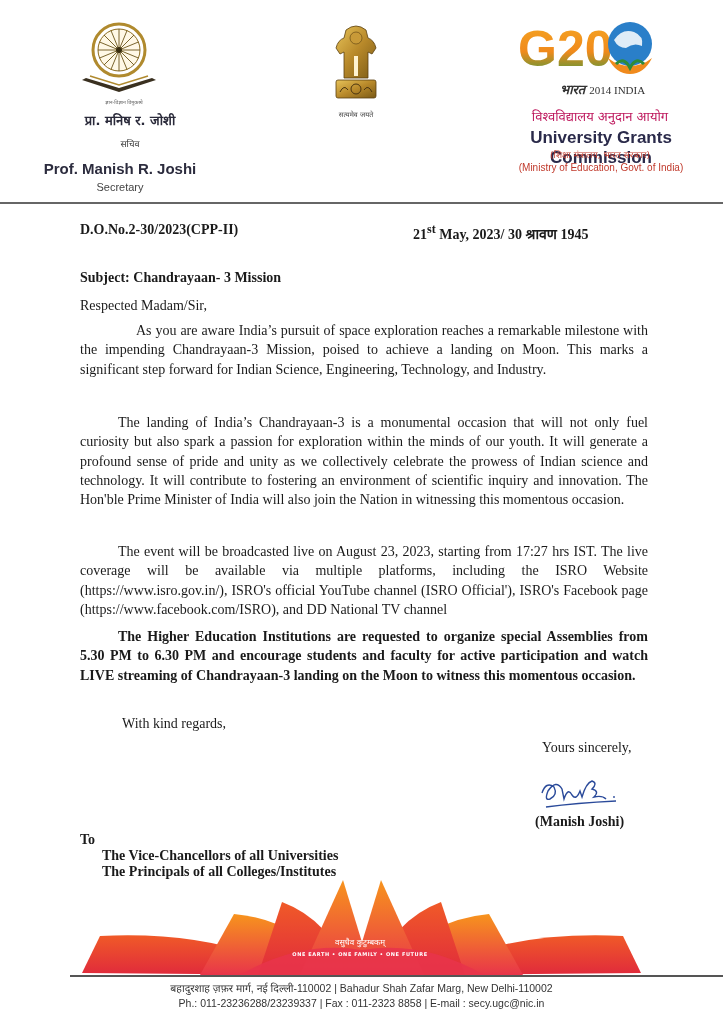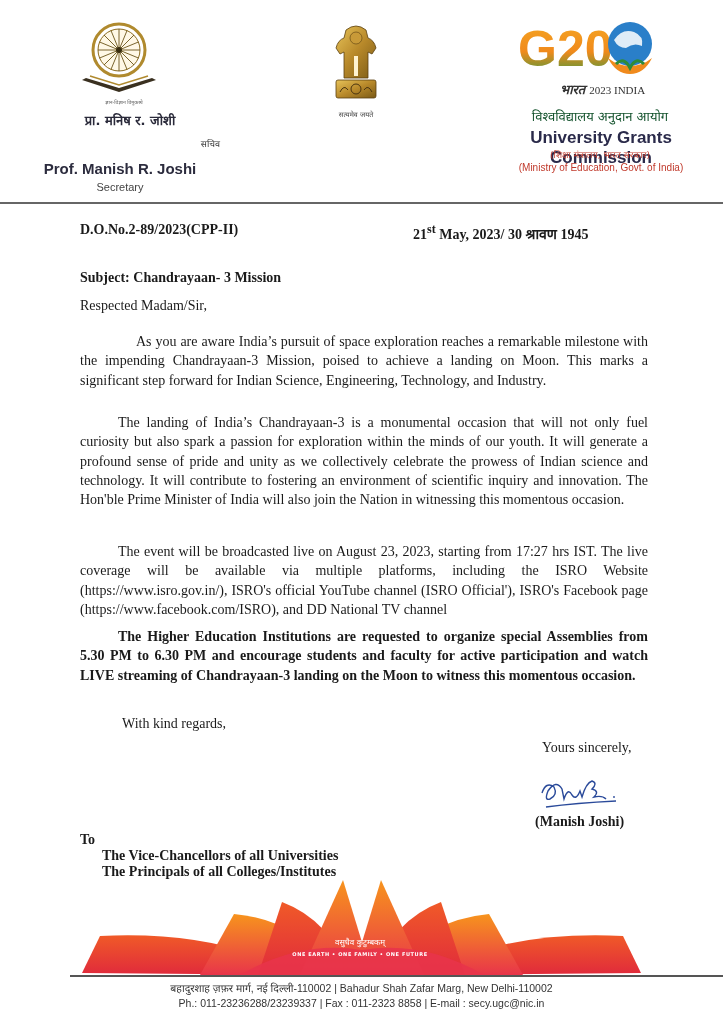--- a/index.html
+++ b/index.html
@@ -3,48 +3,48 @@
 <meta charset="utf-8">
 <style>
   html, body { margin: 0; padding: 0; background: #ffffff; }
   body { width: 723px; height: 1024px; position: relative; overflow: hidden; font-family: "Liberation Serif", serif; color: #1a1a1a; }
   .abs { position: absolute; }
 
   
   .ugc-emblem { left: 78px; top: 18px; width: 82px; height: 78px; }
   .motto-small { left: 88px; top: 99px; width: 72px; text-align: center; font-family: "DejaVu Sans", sans-serif; font-size: 5px; color: #555; }
   .hi-name { left: 40px; top: 111px; width: 180px; text-align: center; font-family: "DejaVu Sans", sans-serif; font-size: 13px; font-weight: bold; color: #2a2a3a; }
-  .hi-title { left: 40px; top: 137px; width: 180px; text-align: right; font-family: "DejaVu Sans", sans-serif; font-size: 9px; color: #333; }
+  .hi-title { left: 40px; top: 137px; width: 180px; text-align: center; font-family: "DejaVu Sans", sans-serif; font-size: 9px; color: #333; }
   .en-name { left: 20px; top: 160px; width: 200px; text-align: center; font-family: "Liberation Sans", sans-serif; font-size: 15px; font-weight: bold; color: #2c2c3e; }
   .en-title { left: 20px; top: 181px; width: 200px; text-align: center; font-family: "Liberation Sans", sans-serif; font-size: 11px; color: #444; }
 
   
   .ashoka { left: 328px; top: 20px; width: 56px; height: 88px; }
   .satyameva { left: 310px; top: 110px; width: 92px; text-align: center; font-family: "DejaVu Sans", sans-serif; font-size: 7px; color: #444; }
 
   
   .g20-logo { left: 516px; top: 18px; width: 140px; height: 62px; }
   .g20-sub { left: 560px; top: 80px; width: 130px; font-family: "Liberation Serif", serif; font-size: 11px; color: #333; }
   .g20-sub .bharat { font-style: italic; font-weight: bold; font-size: 13px; margin-right: 4px; }
-  .ugc-hi { left: 500px; top: 107px; width: 200px; text-align: center; font-family: "DejaVu Sans", sans-serif; font-size: 13px; color: #14532d; }
+  .ugc-hi { left: 500px; top: 107px; width: 200px; text-align: center; font-family: "DejaVu Sans", sans-serif; font-size: 13px; color: #be185d; }
   .ugc-en { left: 496px; top: 128px; width: 210px; text-align: center; font-family: "Liberation Sans", sans-serif; font-size: 17px; font-weight: bold; color: #2a2a4a; }
   .ugc-min-hi { left: 500px; top: 148px; width: 200px; text-align: center; font-family: "DejaVu Sans", sans-serif; font-size: 9px; color: #c0392b; }
   .ugc-min-en { left: 496px; top: 162px; width: 210px; text-align: center; font-family: "Liberation Sans", sans-serif; font-size: 10px; color: #c0392b; }
 
   .header-rule { left: 0; top: 202px; width: 723px; height: 2px; background: #666; }
 
   
   .ref-no { left: 80px; top: 222px; font-size: 14px; font-weight: bold; }
   .ref-date { left: 413px; top: 222px; font-size: 14px; font-weight: bold; }
   .ref-date sup { font-size: 12px; }
   .subject { left: 80px; top: 270px; font-size: 14px; font-weight: bold; }
   .salutation { left: 80px; top: 298px; font-size: 14px; }
   .para { left: 80px; width: 568px; font-size: 14px; line-height: 19.3px; text-align: justify; }
   .para .indent { display: inline-block; width: 38px; }
-  .p1 { top: 332px; }
+  .p1 { top: 321px; }
   .p1 .indent { width: 56px; }
   .p2 { top: 413px; }
   .p3 { top: 542px; }
   .p4 { top: 627px; font-weight: bold; }
   .regards { left: 122px; top: 716px; font-size: 14px; }
 
   .yours { left: 542px; top: 740px; font-size: 14px; }
   .signature { left: 536px; top: 773px; width: 90px; height: 38px; }
   .signer { left: 535px; top: 814px; font-size: 14px; font-weight: bold; }
 
@@ -113,30 +113,30 @@
         <stop offset="1" stop-color="#3a9a3e"></stop>
     </linearGradient>
   </defs>
   <text x="2" y="48" font-family="Liberation Sans, sans-serif" font-size="50" font-weight="bold" fill="url(#g20g)">G20</text>
   <circle cx="114" cy="26" r="22" fill="#2a7fc9"></circle>
   <path d="M98 22 Q106 10 118 14 Q128 18 126 28 Q118 24 110 30 Q102 30 98 22 Z" fill="#ffffff" opacity="0.85"></path>
   <path d="M92 40 Q100 56 114 56 Q128 56 136 40 Q126 48 114 48 Q102 48 92 40 Z" fill="#f08a1c"></path>
   <path d="M100 46 Q108 38 114 50 Q120 38 128 46" fill="none" stroke="#2e8b3a" stroke-width="3"></path>
 </svg>
 <div class="abs g20-sub">
-  <span class="bharat">भारत</span><span>2023 INDIA</span>
+  <span class="bharat">भारत</span><span>2014 INDIA</span>
 </div>
 <div class="abs ugc-hi">विश्वविद्यालय अनुदान आयोग</div>
 <div class="abs ugc-en">University Grants Commission</div>
 <div class="abs ugc-min-hi">(शिक्षा मंत्रालय, भारत सरकार)</div>
 <div class="abs ugc-min-en">(Ministry of Education, Govt. of India)</div>
 
 <div class="abs header-rule"></div>
 
-<div class="abs ref-no">D.O.No.2-89/2023(CPP-II)</div>
+<div class="abs ref-no">D.O.No.2-30/2023(CPP-II)</div>
 <div class="abs ref-date"><span>21</span><sup>st</sup><span> May, 2023/ 30 श्रावण 1945</span></div>
 
 <div class="abs subject">Subject: Chandrayaan- 3 Mission</div>
 <div class="abs salutation">Respected Madam/Sir,</div>
 
 <div class="abs para p1"><span class="indent"></span><span>As you are aware India’s pursuit of space exploration reaches a remarkable milestone with the impending Chandrayaan-3 Mission, poised to achieve a landing on Moon. This marks a significant step forward for Indian Science, Engineering, Technology, and Industry.</span></div>
 <div class="abs para p2"><span class="indent"></span><span>The landing of India’s Chandrayaan-3 is a monumental occasion that will not only fuel curiosity but also spark a passion for exploration within the minds of our youth. It will generate a profound sense of pride and unity as we collectively celebrate the prowess of Indian science and technology. It will contribute to fostering an environment of scientific inquiry and innovation. The Hon'ble Prime Minister of India will also join the Nation in witnessing this momentous occasion.</span></div>
 <div class="abs para p3"><span class="indent"></span><span>The event will be broadcasted live on August 23, 2023, starting from 17:27 hrs IST. The live coverage will be available via multiple platforms, including the ISRO Website (https://www.isro.gov.in/), ISRO's official YouTube channel (ISRO Official'), ISRO's Facebook page (https://www.facebook.com/ISRO), and DD National TV channel</span></div>
 <div class="abs para p4"><span class="indent"></span><span>The Higher Education Institutions are requested to organize special Assemblies from 5.30 PM to 6.30 PM and encourage students and faculty for active participation and watch LIVE streaming of Chandrayaan-3 landing on the Moon to witness this momentous occasion.</span></div>
 

